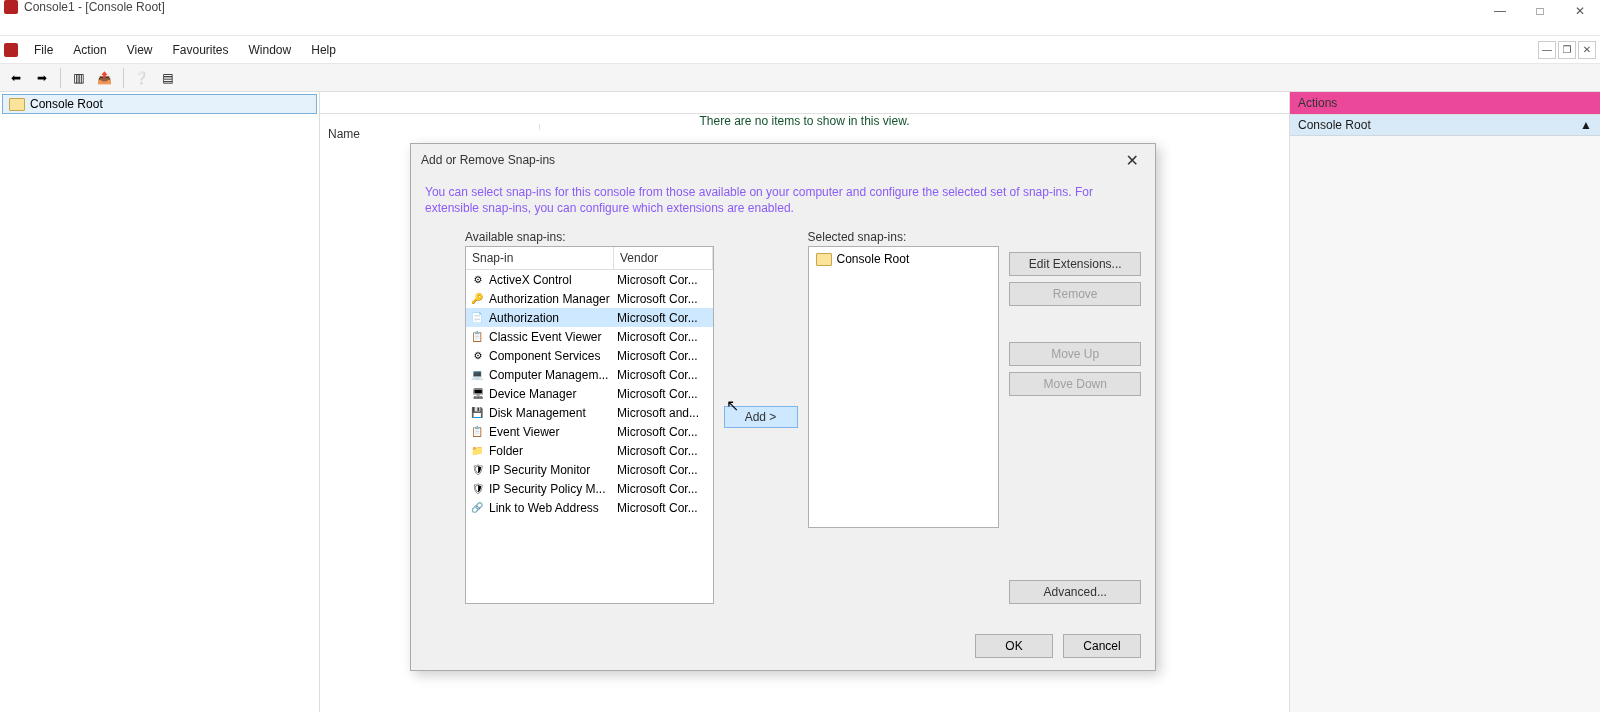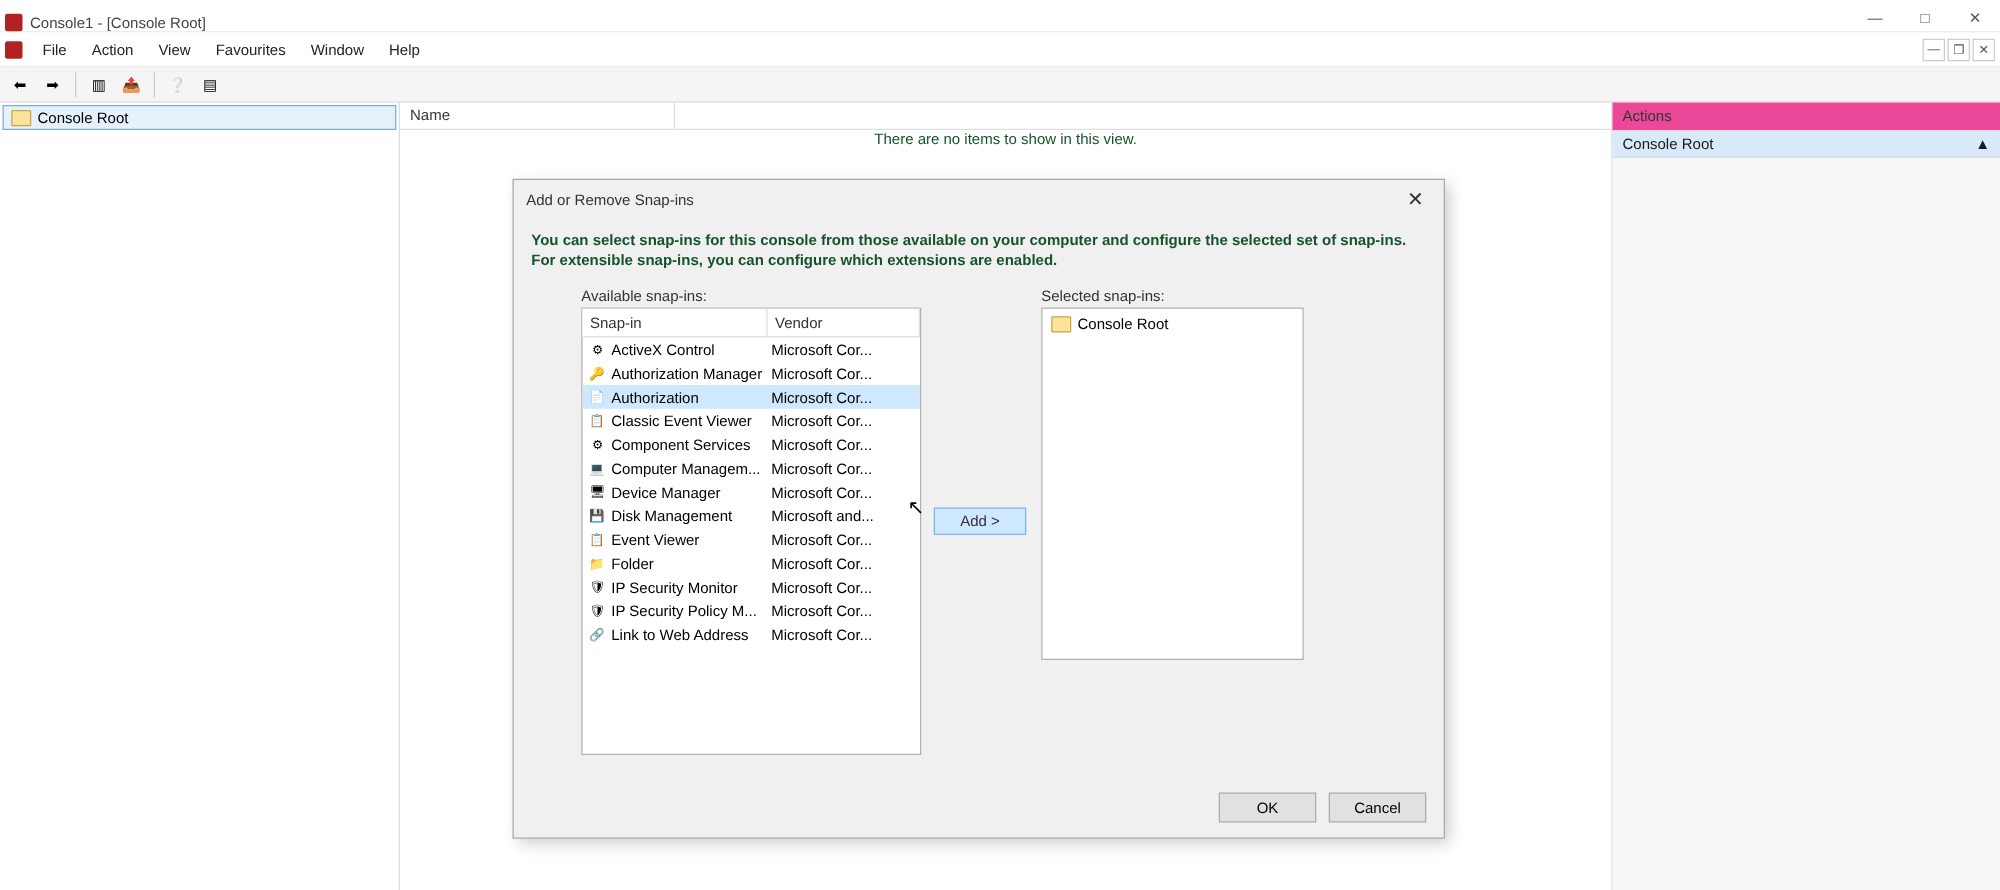--- a/index.html
+++ b/index.html
@@ -1,48 +1,48 @@
 <!DOCTYPE html>
 <html><head>
 <meta charset="utf-8">
 <style>
 * { box-sizing: border-box; margin: 0; padding: 0; font-family: "Segoe UI", sans-serif; font-size: 12px; }
 body { background: #fff; width: 1600px; height: 712px; overflow: hidden; position: relative; }
-.titlebar { height: 26px; background: #fff; display: flex; align-items: flex-end; padding-left: 4px; border-bottom: 1px solid #e8e8e8; }
+.titlebar { height: 36px; background: #fff; display: flex; align-items: flex-start; padding-left: 4px; border-bottom: 1px solid #e8e8e8; }
 .app-icon { width: 14px; height: 14px; background: #b22222; margin-right: 6px; border-radius: 2px; }
 .titlebar-text { color: #444; }
 .titlebar-controls { margin-left: auto; display: flex; }
 .tb-btn { width: 40px; height: 22px; display: flex; align-items: center; justify-content: center; color: #555; cursor: default; }
 .menubar { height: 28px; background: #fff; display: flex; align-items: center; padding-left: 4px; border-bottom: 1px solid #e8e8e8; position: relative; }
 .menubar .mi-icon { width: 14px; height: 14px; background: #b22222; margin-right: 6px; border-radius: 2px; }
 .menu-item { padding: 4px 10px; color: #222; cursor: default; }
 .menubar-right { margin-left: auto; display: flex; gap: 2px; padding-right: 4px; }
 .menubar-right .ctl { width: 18px; height: 18px; display: flex; align-items: center; justify-content: center; color: #555; border: 1px solid #ccc; font-size: 10px; }
 .toolbar { height: 28px; background: #f5f5f5; border-bottom: 1px solid #ddd; display: flex; align-items: center; padding: 0 4px; gap: 2px; }
 .tool-btn { width: 24px; height: 24px; display: flex; align-items: center; justify-content: center; border-radius: 2px; cursor: default; }
 .tool-sep { width: 1px; height: 20px; background: #ccc; margin: 0 4px; }
 .main { display: flex; height: calc(712px - 22px - 28px - 28px); }
 .tree-pane { width: 320px; border-right: 1px solid #ddd; padding: 2px; }
 .tree-item { display: flex; align-items: center; padding: 2px 6px; background: #e5f1fb; border: 1px solid #7ab0d8; }
 .folder-icon { width: 16px; height: 13px; background: #fbe39b; border: 1px solid #c8a74a; margin-right: 5px; border-radius: 1px; }
 .list-pane { flex: 1; border-right: 1px solid #ddd; display: flex; flex-direction: column; }
 .list-header { height: 22px; border-bottom: 1px solid #e0e0e0; display: flex; }
-.col-head { padding: 3px 8px; border-right: 1px solid #e0e0e0; color: #333; }
+.col-head { padding: 3px 8px; border-right: 1px solid #e0e0e0; color: #333; margin-top: 32px; }
 .empty-msg { text-align: center; color: #14532d; margin-top: 0; }
 .actions-pane { width: 310px; background: #f7f7f7; }
 .actions-header { background: #ec4899; padding: 4px 8px; border-bottom: 1px solid #ddd; font-weight: 400; color: #333; }
 .actions-sub { background: #d8e9f7; padding: 3px 8px; display: flex; justify-content: space-between; color: #1a1a1a; border-bottom: 1px solid #cfd8e0; }
 .actions-item { padding: 6px 26px; color: #333; cursor: default; display: flex; justify-content: space-between; }
 
 
 .dialog-backdrop { position: absolute; left: 410px; top: 143px; width: 746px; height: 528px; background: #f0f0f0; border: 1px solid #aaa; box-shadow: 4px 4px 12px rgba(0,0,0,0.2); display: flex; flex-direction: column; }
 .dialog-title { height: 32px; display: flex; align-items: center; padding: 0 10px; color: #333; }
 .dialog-close { margin-left: auto; font-size: 16px; cursor: default; padding: 2px 6px; color: #333; }
 .dialog-body { padding: 8px 14px 0 14px; flex: 1; display: flex; flex-direction: column; }
-.intro { color: #14532d; margin-bottom: 14px; line-height: 1.35; font-weight: bold; }
+.intro { color: #8b5cf6; margin-bottom: 14px; line-height: 1.35; }
 .columns { display: flex; gap: 10px; padding-left: 40px; }
 .col-left { width: 272px; }
 .col-mid { width: 76px; display: flex; align-items: center; }
 .col-right { width: 210px; }
 .col-btns { width: 144px; display: flex; flex-direction: column; gap: 6px; }
 .label-sm { color: #333; margin-bottom: 2px; }
 .grid-box { border: 1px solid #b0b0b0; background: #fff; height: 358px; display: flex; flex-direction: column; }
 .grid-hdr { display: flex; border-bottom: 1px solid #ddd; background: #fff; }
 .grid-hdr .gc { padding: 4px 6px; border-right: 1px solid #e0e0e0; color: #333; }
 .grid-hdr .gc:first-child { width: 148px; }
@@ -218,20 +218,39 @@
       </div>
       <div class="col-right">
         <div class="label-sm">Selected snap-ins:</div>
         <div class="selected-box">
           <div class="sel-item">
             <div class="folder-icon"></div>
             <span>Console Root</span>
           </div>
         </div>
       </div>
+      <div class="col-btns">
+        <div style="height:16px;"></div>
+        <div class="btn">
+            <span>Edit Extensions...</span>
+          </div>
+        <div class="btn disabled">
+            <span>Remove</span>
+          </div>
+        <div class="btn disabled gap-top">
+            <span>Move Up</span>
+          </div>
+        <div class="btn disabled">
+            <span>Move Down</span>
+          </div>
+        <div style="flex:1;"></div>
+        <div class="btn" style="margin-top:96px;">
+            <span>Advanced...</span>
+          </div>
+      </div>
     </div>
   </div>
   <div class="dialog-footer">
     <div class="foot-btn">
         <span>OK</span>
       </div>
     <div class="foot-btn">
         <span>Cancel</span>
       </div>
   </div>

